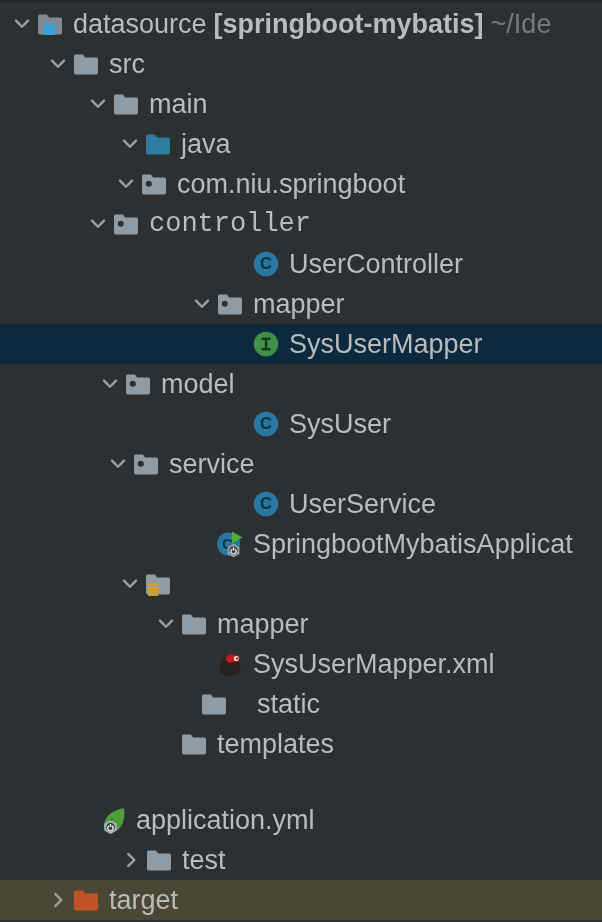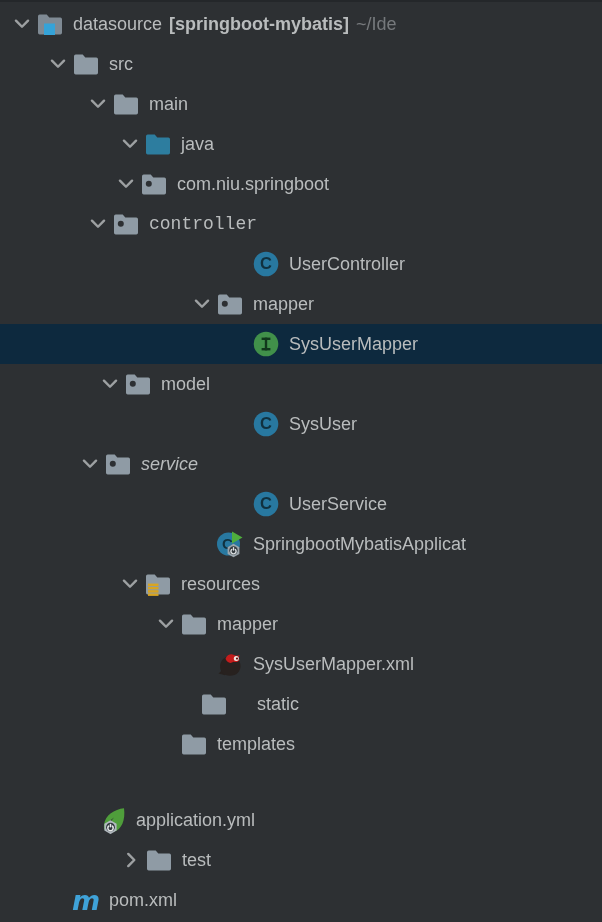--- a/index.html
+++ b/index.html
@@ -22,21 +22,21 @@
   .row.selected{background:var(--sel,#0d293e);align-items:center;}
   .row.hovered{background:var(--hov,#4a4734);}
   .chev{
     width:28px;height:40px;flex:none;
     display:flex;align-items:center;justify-content:center;
   }
   .ico{
     width:28px;height:28px;flex:none;margin-right:9px;
     display:flex;align-items:center;justify-content:center;
   }
-  .lbl{font-size:18px;color:var(--text,#b9bcbd);}
+  .lbl{font-size:27px;color:var(--text,#b9bcbd);}
   .lbl .bold{font-weight:bold;margin-left:7px;}
   .lbl .dim{color:var(--dim,#7b7e81);margin-left:7px;}
 </style>
 </head>
 <body style="--bg: #2d3033; --sel: #0d293e; --hov: #4a4734; --text: #b9bcbd; --dim: #76797c;">
 
 <div class="panel" id="tree-panel">
     <div class="row" style="padding-left: 8px;">
       <span class="chev">
         <svg width="22" height="22" viewBox="0 0 20 20">
@@ -173,21 +173,21 @@
     <div class="row" style="padding-left: 224px;">
       <span class="chev"></span>
       <span class="ico">
         <svg width="28" height="28" viewBox="0 0 28 28">
           <circle cx="14" cy="14" r="12.3" fill="#2878a0"></circle>
           <text x="14" y="19.4" text-anchor="middle" font-size="16.5" font-weight="bold" fill="#10313f" font-family="'Liberation Sans',sans-serif">C</text>
         </svg>
       </span>
       <span class="lbl"><span>SysUser</span></span>
     </div>
-    <div class="row" style="padding-left: 76px; font-style: italic;">
+    <div class="row" style="padding-left: 104px;">
       <span class="chev">
         <svg width="22" height="22" viewBox="0 0 20 20">
           <polyline points="4.5,7 10,12.5 15.5,7" fill="none" stroke="#9da0a2" stroke-width="2.2" stroke-linecap="round" stroke-linejoin="round"></polyline>
         </svg>
       </span>
       <span class="ico">
         <svg width="28" height="28" viewBox="0 0 28 28">
           <path d="M2 22.8V6.2Q2 4.5 3.7 4.5h7l2.6 3h11Q26 7.5 26 9.2v13.6q0 1.7-1.7 1.7H3.7Q2 24.5 2 22.8Z" fill="#8f9ba5"></path>
           <circle cx="8.8" cy="13.8" r="3" fill="#2d3033"></circle>
         </svg>
@@ -229,21 +229,20 @@
         <svg width="28" height="28" viewBox="0 0 28 28">
           <path d="M2 22.8V6.2Q2 4.5 3.7 4.5h7l2.6 3h11Q26 7.5 26 9.2v13.6q0 1.7-1.7 1.7H3.7Q2 24.5 2 22.8Z" fill="#8f9ba5"></path>
           <g fill="#d9a521">
             <rect x="4" y="13.6" width="10.5" height="2.4"></rect>
             <rect x="4" y="16.9" width="10.5" height="2.4"></rect>
             <rect x="4" y="20.2" width="10.5" height="2.4"></rect>
             <rect x="4" y="23.5" width="10.5" height="2.4"></rect>
           </g>
         </svg>
       </span>
-      <span class="lbl"><span>resources</span></span>
     </div>
     <div class="row" style="padding-left: 152px;">
       <span class="chev">
         <svg width="22" height="22" viewBox="0 0 20 20">
           <polyline points="4.5,7 10,12.5 15.5,7" fill="none" stroke="#9da0a2" stroke-width="2.2" stroke-linecap="round" stroke-linejoin="round"></polyline>
         </svg>
       </span>
       <span class="ico">
         <svg width="28" height="28" viewBox="0 0 28 28">
           <path d="M2 22.8V6.2Q2 4.5 3.7 4.5h7l2.6 3h11Q26 7.5 26 9.2v13.6q0 1.7-1.7 1.7H3.7Q2 24.5 2 22.8Z" fill="#8f9ba5"></path>
@@ -301,20 +300,33 @@
           <polyline points="7.5,4.5 13,10 7.5,15.5" fill="none" stroke="#9da0a2" stroke-width="2.2" stroke-linecap="round" stroke-linejoin="round"></polyline>
         </svg>
       </span>
       <span class="ico">
         <svg width="28" height="28" viewBox="0 0 28 28">
           <path d="M2 22.8V6.2Q2 4.5 3.7 4.5h7l2.6 3h11Q26 7.5 26 9.2v13.6q0 1.7-1.7 1.7H3.7Q2 24.5 2 22.8Z" fill="#8f9ba5"></path>
         </svg>
       </span>
       <span class="lbl"><span>test</span></span>
     </div>
+    <div class="row hovered" style="padding-left: 44px;">
+      <span class="chev">
+        <svg width="22" height="22" viewBox="0 0 20 20">
+          <polyline points="7.5,4.5 13,10 7.5,15.5" fill="none" stroke="#9da0a2" stroke-width="2.2" stroke-linecap="round" stroke-linejoin="round"></polyline>
+        </svg>
+      </span>
+      <span class="ico">
+        <svg width="28" height="28" viewBox="0 0 28 28">
+          <path d="M2 22.8V6.2Q2 4.5 3.7 4.5h7l2.6 3h11Q26 7.5 26 9.2v13.6q0 1.7-1.7 1.7H3.7Q2 24.5 2 22.8Z" fill="#bf5226"></path>
+        </svg>
+      </span>
+      <span class="lbl"><span>target</span></span>
+    </div>
     <div class="row" style="padding-left: 44px;">
       <span class="chev"></span>
       <span class="ico">
         <svg width="28" height="28" viewBox="0 0 28 28">
           <text x="14" y="23.5" text-anchor="middle" font-style="italic" font-weight="bold" font-size="27" fill="#3fa2d8" font-family="'DejaVu Sans',sans-serif">m</text>
         </svg>
       </span>
       <span class="lbl"><span>pom.xml</span></span>
     </div>
   </div>

